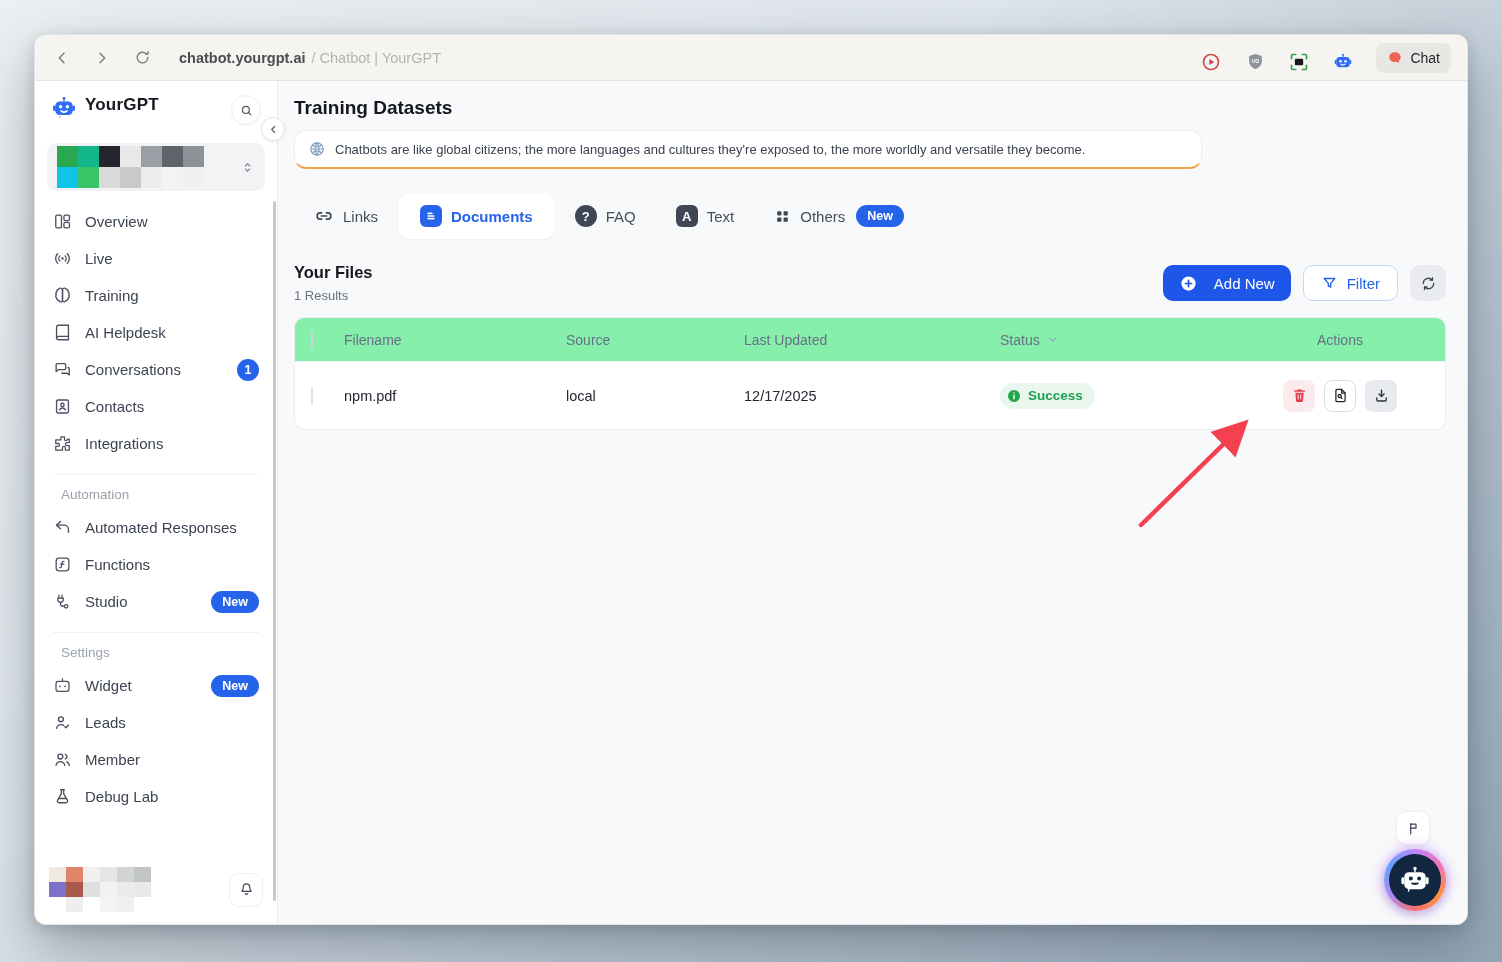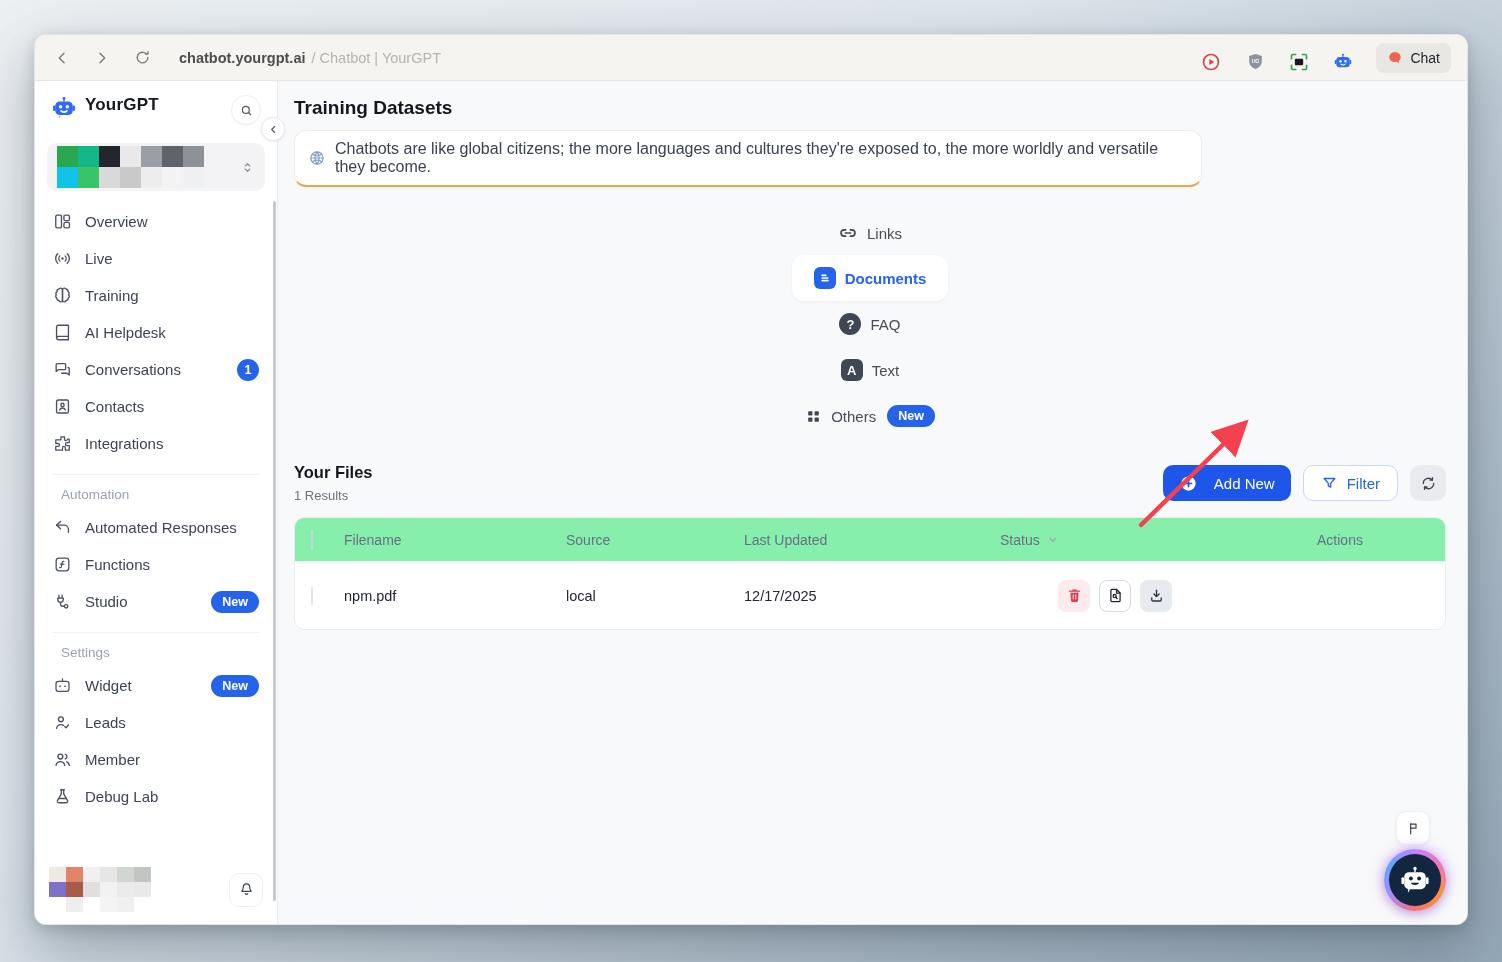--- a/index.html
+++ b/index.html
@@ -60,23 +60,23 @@
   .side-scrollbar{ position:absolute; right:1px; top:120px; width:3px; height:700px;
                    background:#c6c9ce; border-radius:2px; cursor:pointer; }
   .collapse-btn{ position:absolute; left:226px; top:82px; width:24px; height:24px; z-index:5;
                  border-radius:50%; background:#fff; border:1px solid #e7e7ea;
                  box-shadow:0 1px 3px rgba(0,0,0,.08); color:#5b616b;
                  display:flex; align-items:center; justify-content:center; cursor:pointer; }
   
   .page-title{ font-size:19px; font-weight:700; color:#14171d; }
   .banner{ margin-top:11px; width:908px; background:#fff; border:1px solid #efede8;
            border-bottom:2px solid #f2a44c; border-radius:12px; padding:9px 13px;
-           display:flex; align-items:center; gap:9px; font-size:16px; color:#3a4150; }
+           display:flex; align-items:center; gap:9px; font-size:13px; color:#3a4150; }
   .banner .gicon{ color:#7d9cc0; flex:none; display:flex; }
-  .tabs{ margin-top:24px; display:flex; align-items:center;flex-direction:column; }
+  .tabs{ margin-top:24px; display:flex; align-items:center; }
   .tab{ display:flex; align-items:center; gap:9px; padding:12px 20px; font-size:15px;
         color:#474d58; cursor:pointer; border-radius:12px; }
   .tab.active{ background:#fff; color:#2563eb; font-weight:700; padding:12px 22px;
                box-shadow:0 1px 3px rgba(20,30,50,.05); }
   .chip{ width:22px; height:22px; border-radius:6px; display:flex; align-items:center;
          justify-content:center; flex:none; }
   .chip.blue{ background:#2563eb; }
   .chip.dark{ background:#3f4754; color:#fff; font-weight:700; font-size:13px; }
   .chip.round{ border-radius:50%; }
   .tab .new-badge{ margin-left:2px; }
@@ -526,20 +526,31 @@
               </span>
           </div>
           <div class="th-actions">Actions</div>
         </div>
 
         <div class="trow tbody-row">
           <div class="cell-check"><span class="checkbox"></span></div>
           <div class="cell">npm.pdf</div>
           <div class="cell">local</div>
           <div class="cell">12/17/2025</div>
+          <div class="cell">
+            <span class="status-pill">
+              <span>
+                  <svg width="16" height="16" viewBox="0 0 24 24">
+                    <circle cx="12" cy="12" r="9" fill="#21a84c"></circle>
+                    <path d="M12 7.6h.01M12 10.8v5.4" stroke="#fff" stroke-width="2.1" stroke-linecap="round"></path>
+                  </svg>
+                </span>
+              <span>Success</span>
+            </span>
+          </div>
           <div class="cell-actions">
             <button class="abtn trash">
               <span>
                   <svg width="17" height="17" viewBox="0 0 24 24">
                     <path d="M9.3 3.5h5.4l.7 1.6H19a.8.8 0 0 1 0 1.6H5a.8.8 0 0 1 0-1.6h3.6zM6.2 8.2h11.6l-.8 10.9a2 2 0 0 1-2 1.9H9a2 2 0 0 1-2-1.9z" fill="currentColor"></path>
                     <path d="M10.2 11v6M13.8 11v6" stroke="#fcebec" stroke-width="1.4" stroke-linecap="round"></path>
                   </svg>
                 </span>
             </button>
             <button class="abtn preview">

